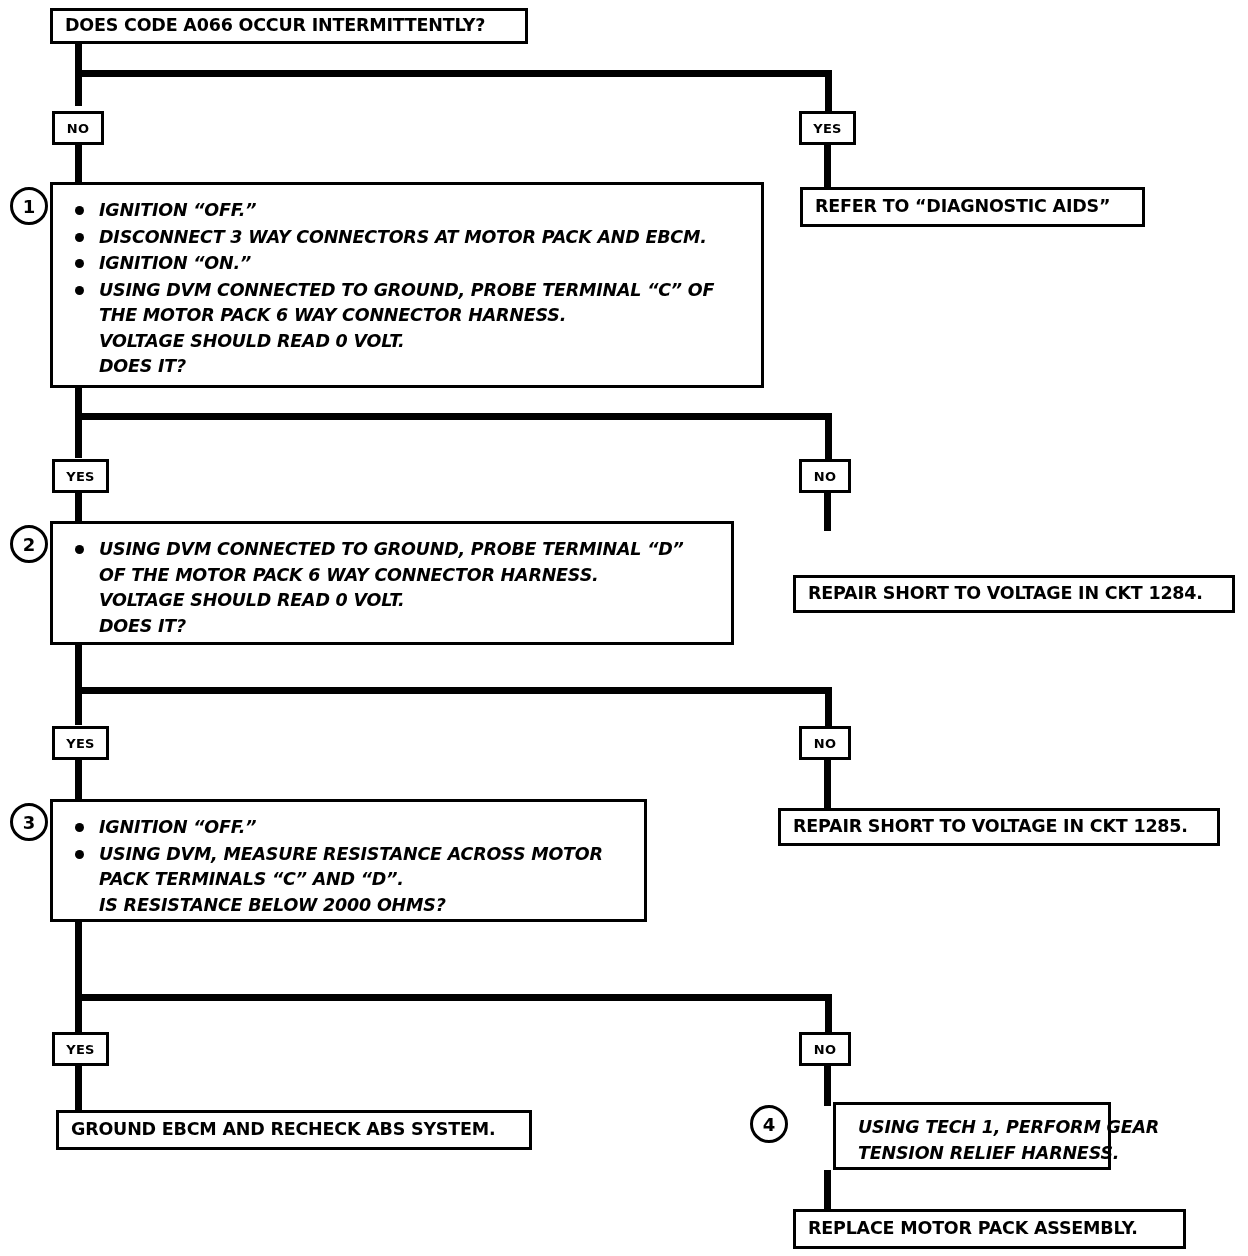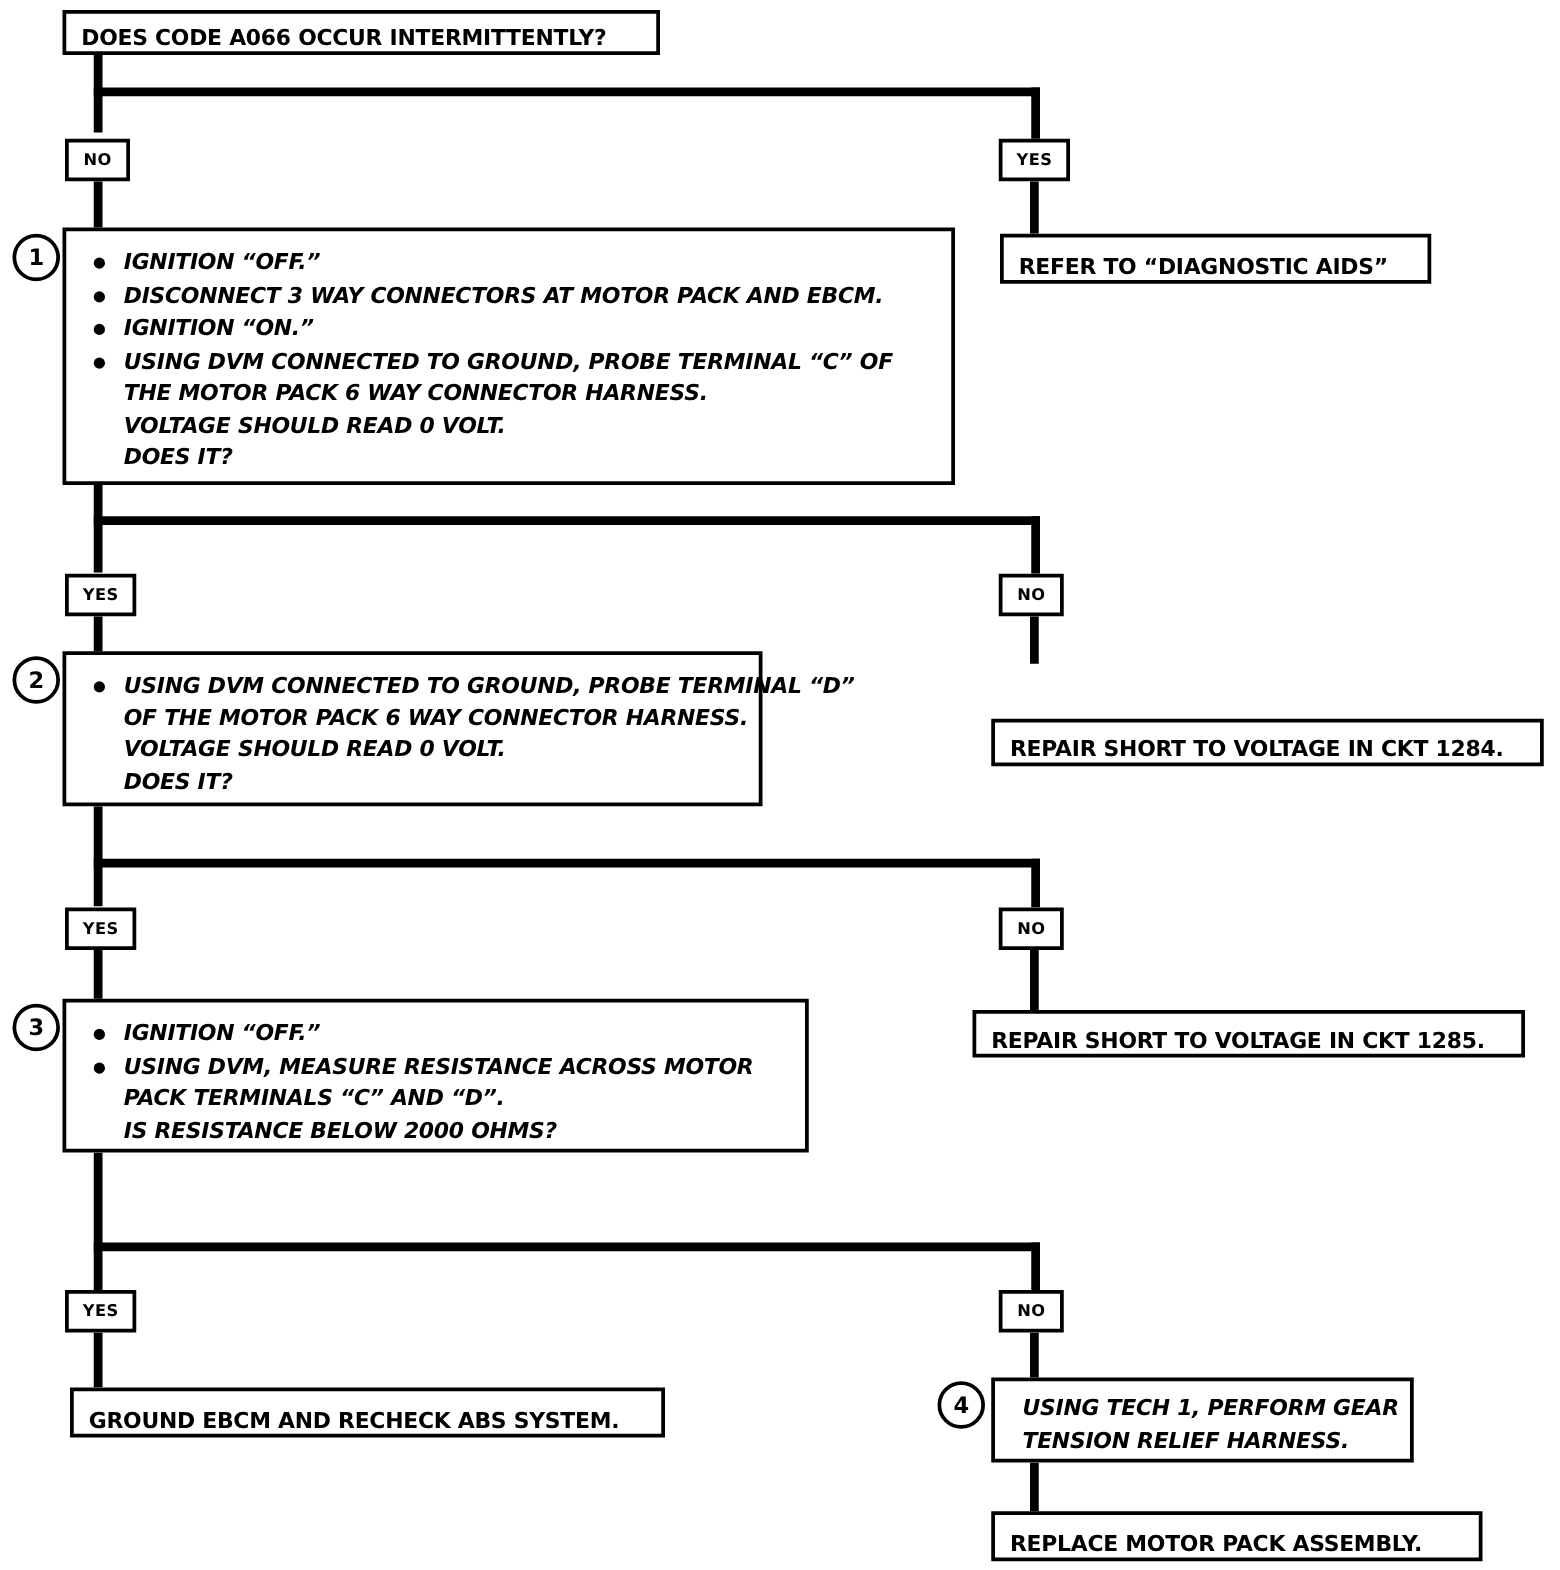--- a/index.html
+++ b/index.html
@@ -23,21 +23,21 @@
     box-sizing: border-box;
     border: 3px solid #000000;
     background: #ffffff;
     color: #000000;
     font-weight: bold;
     letter-spacing: -0.2px;
     z-index: 3;
   }
   .box.single {
     display: flex;
-    align-items: flex-end;
+    align-items: center;
   }
   .box.single .txt {
     padding-left: 12px;
     font-size: 17.5px;
     line-height: 1.1;
     white-space: nowrap;
   }
   .box.multi {
     padding: 13px 10px 12px 10px;
     font-size: 17.5px;
@@ -185,21 +185,21 @@
   <div class="tag" style="left:799px; top:459px; width:52px; height:34px;">
     <span>NO</span>
   </div>
 
   <div class="vline" style="left:75px; top:493px; height:32px;"></div>
   <div class="vline" style="left:824px; top:493px; height:38px;"></div>
 
   <div class="stepnum" style="left:10px; top:525px;">
     <span>2</span>
   </div>
-  <div class="box multi" style="left:50px; top:521px; width:560px; height:124px;">
+  <div class="box multi" style="left:50px; top:521px; width:684px; height:124px;">
     <ul class="items">
       <li>
         <span class="bullet"></span>
         <span class="line">USING DVM CONNECTED TO GROUND, PROBE TERMINAL “D”</span>
         <span class="line">OF THE MOTOR PACK 6 WAY CONNECTOR HARNESS.</span>
         <span class="line">VOLTAGE SHOULD READ 0 VOLT.</span>
         <span class="line">DOES IT?</span>
       </li>
     </ul>
   </div>
@@ -258,21 +258,21 @@
   <div class="vline" style="left:75px; top:1066px; height:44px;"></div>
   <div class="vline" style="left:824px; top:1066px; height:40px;"></div>
 
   <div class="box single" style="left:56px; top:1110px; width:476px; height:40px;">
     <span class="txt">GROUND EBCM AND RECHECK ABS SYSTEM.</span>
   </div>
 
   <div class="stepnum" style="left:750px; top:1105px;">
     <span>4</span>
   </div>
-  <div class="box multi" style="left:793px; top:1102px; width:338px; height:68px; padding:10px 10px 8px 10px;">
+  <div class="box multi" style="left:833px; top:1102px; width:278px; height:68px; padding:10px 10px 8px 10px;">
     <ul class="items">
       <li class="nobullet" style="padding-left:12px;">
         <span class="line">USING TECH 1, PERFORM GEAR</span>
         <span class="line">TENSION RELIEF HARNESS.</span>
       </li>
     </ul>
   </div>
 
   <div class="vline" style="left:824px; top:1170px; height:43px;"></div>
 

